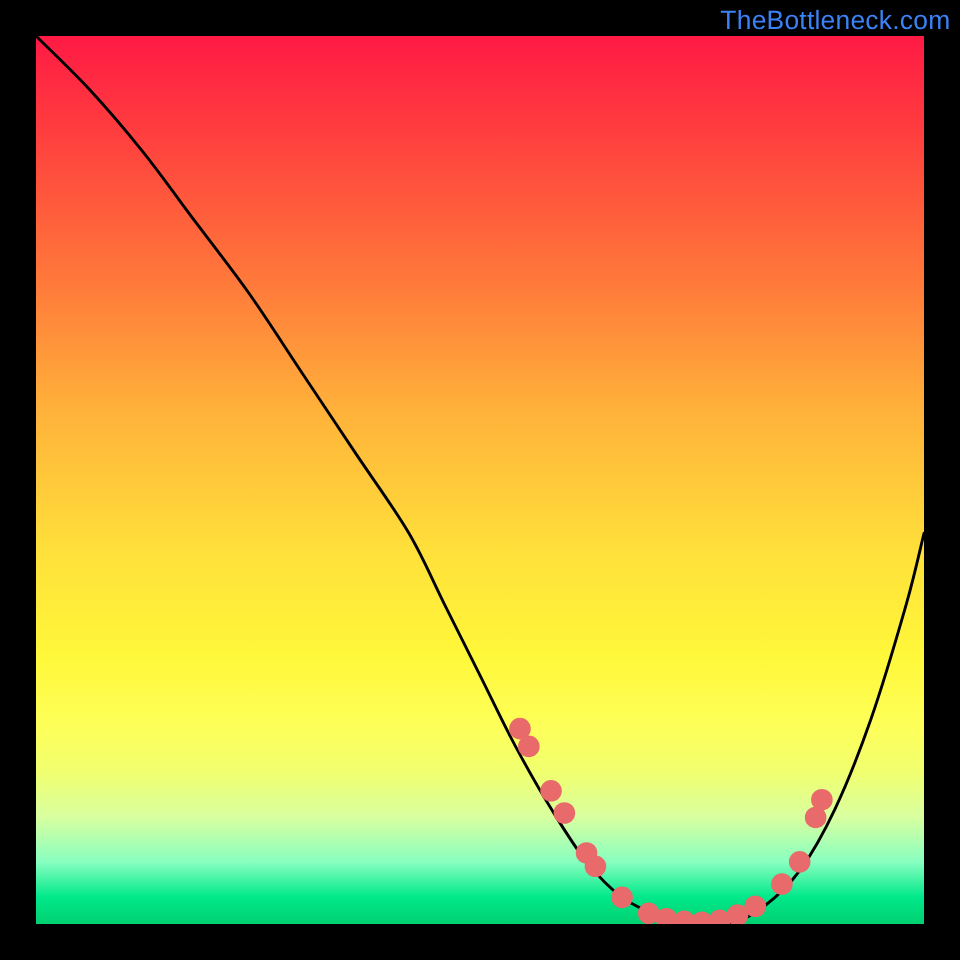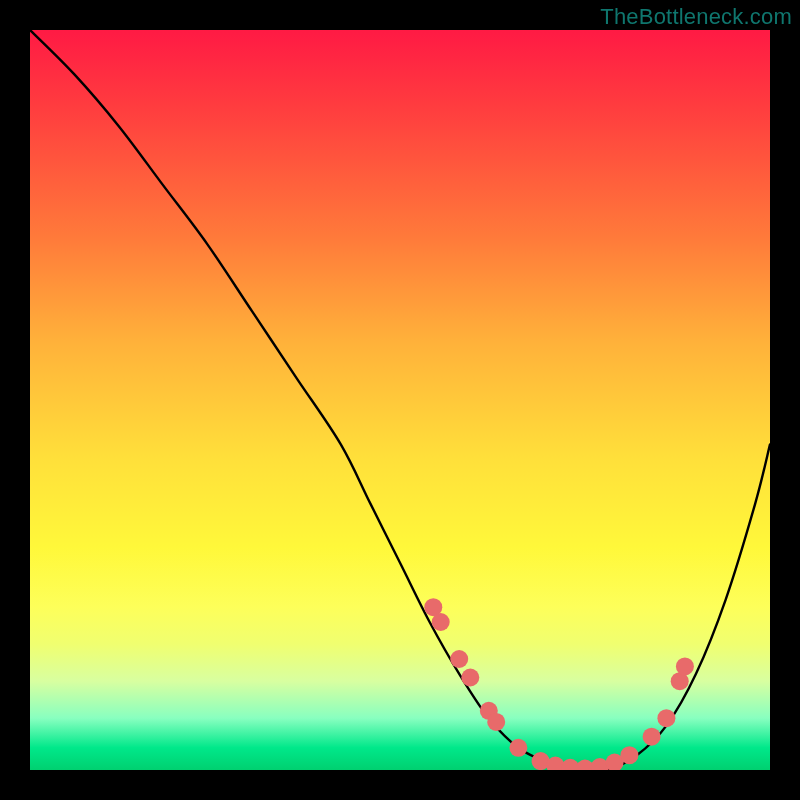--- a/index.html
+++ b/index.html
@@ -29,21 +29,21 @@
       #d8ffa0 88%,
       #88ffc0 93%,
       #00e88a 97%,
       #00d070 100%
     );
   }
   .watermark {
     position: absolute;
     top: 4px;
     right: 8px;
-    color: #0f766e;
+    color: #3b82f6;
     font-size: 22px;
     letter-spacing: 0.2px;
     font-weight: 400;
     user-select: none;
   }
   svg {
     position: absolute;
     left: 0;
     top: 0;
   }

